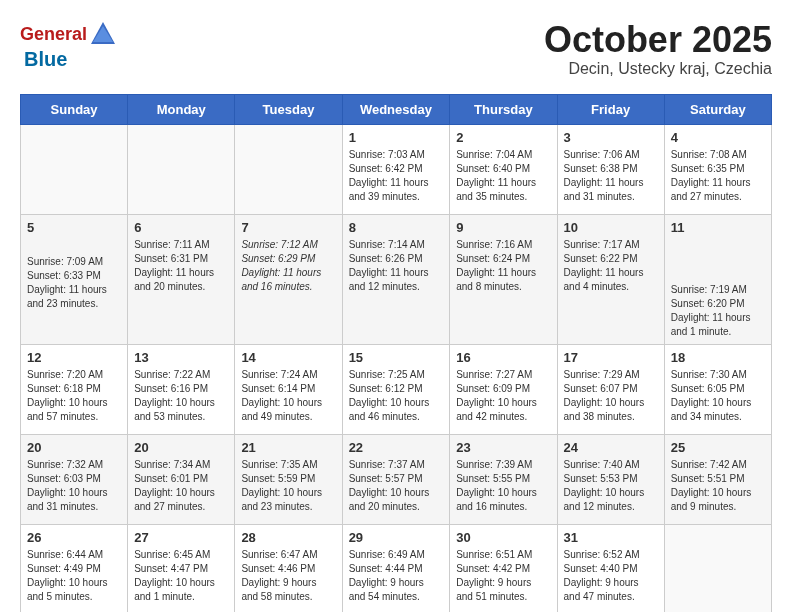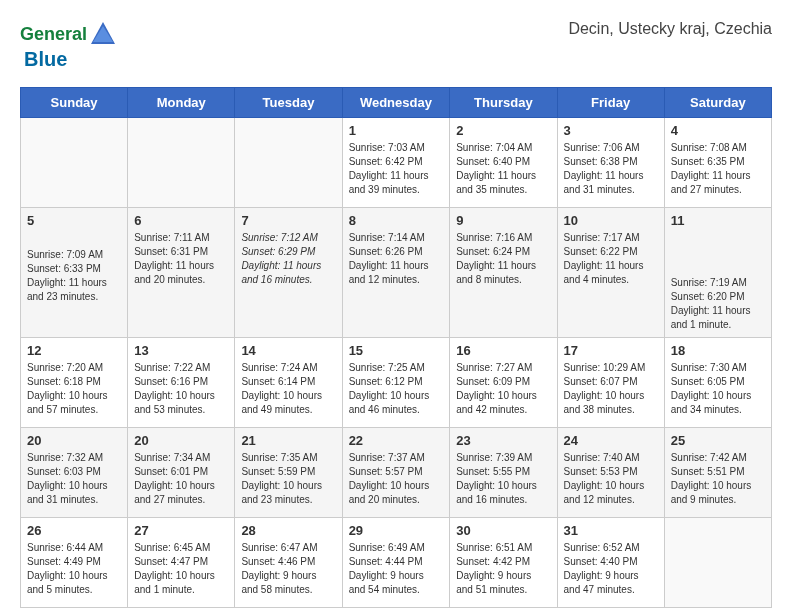--- a/index.html
+++ b/index.html
@@ -16,21 +16,21 @@
       justify-content: space-between;
       margin-bottom: 16px;
     }
     .logo {
       display: flex;
       align-items: center;
     }
     .logo-text-general {
       font-size: 18px;
       font-weight: bold;
-      color: #15803d;
+      color: #b91c1c;
     }
     .logo-text-blue {
       font-size: 20px;
       font-weight: bold;
       color: #0369a1;
     }
     .logo-icon {
       width: 28px;
       height: 28px;
       margin-left: 2px;
@@ -100,20 +100,21 @@
         <span class="logo-text-general">General</span>
         <svg class="logo-icon" viewBox="0 0 28 28" xmlns="http://www.w3.org/2000/svg">
           <polygon points="14,2 26,24 2,24" fill="#3a6bc4"></polygon>
           <polygon points="14,6 24,22 4,22" fill="#5a8ee0"></polygon>
         </svg>
       </div>
       <span class="logo-text-blue" style="margin-left:4px;">Blue</span>
     </div>
   </div>
   <div class="title-block">
+    <h1>October 2025</h1>
     <h2>Decin, Ustecky kraj, Czechia</h2>
   </div>
 </div>
 
 <table>
   <thead>
     <tr>
     <th>Sunday</th>
         <th>Monday</th>
         <th>Tuesday</th>
@@ -239,21 +240,21 @@
         </td>
         <td>
           <span class="day-number">16</span>
           <div class="day-info" style="white-space: pre-line;">Sunrise: 7:27 AM
 Sunset: 6:09 PM
 Daylight: 10 hours
 and 42 minutes.</div>
         </td>
         <td>
           <span class="day-number">17</span>
-          <div class="day-info" style="white-space: pre-line;">Sunrise: 10:29 AM
+          <div class="day-info" style="white-space: pre-line;">Sunrise: 7:29 AM
 Sunset: 6:07 PM
 Daylight: 10 hours
 and 38 minutes.</div>
         </td>
         <td>
           <span class="day-number">18</span>
           <div class="day-info" style="white-space: pre-line;">Sunrise: 7:30 AM
 Sunset: 6:05 PM
 Daylight: 10 hours
 and 34 minutes.</div>

